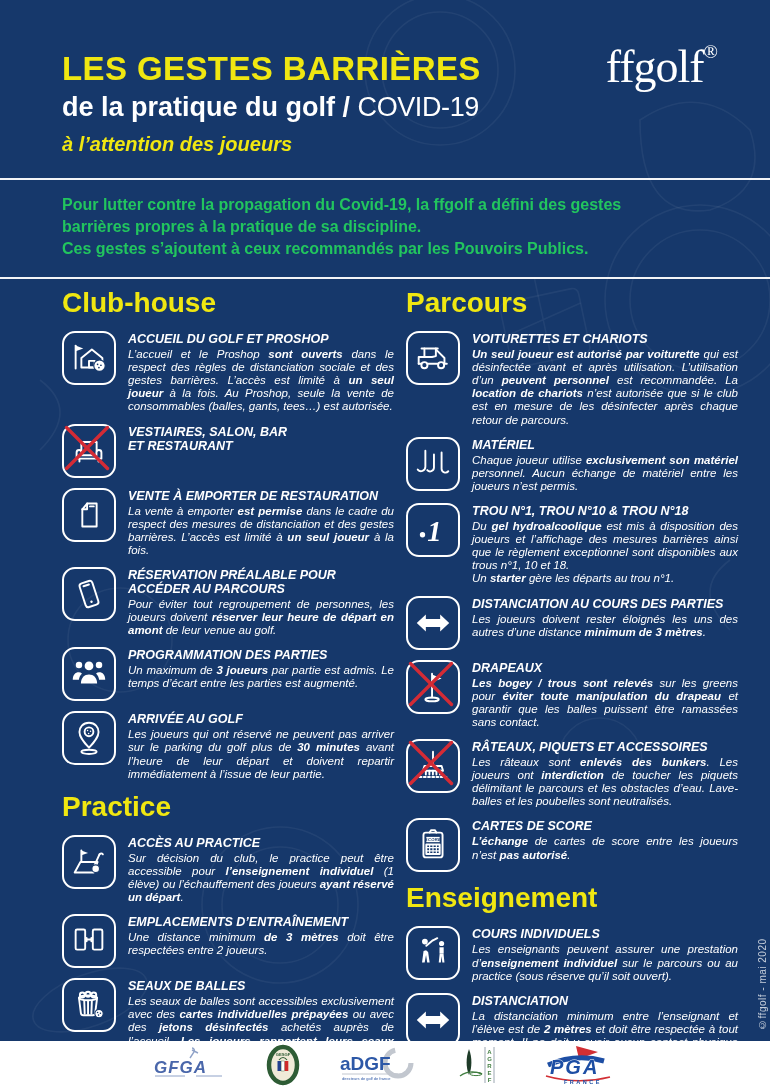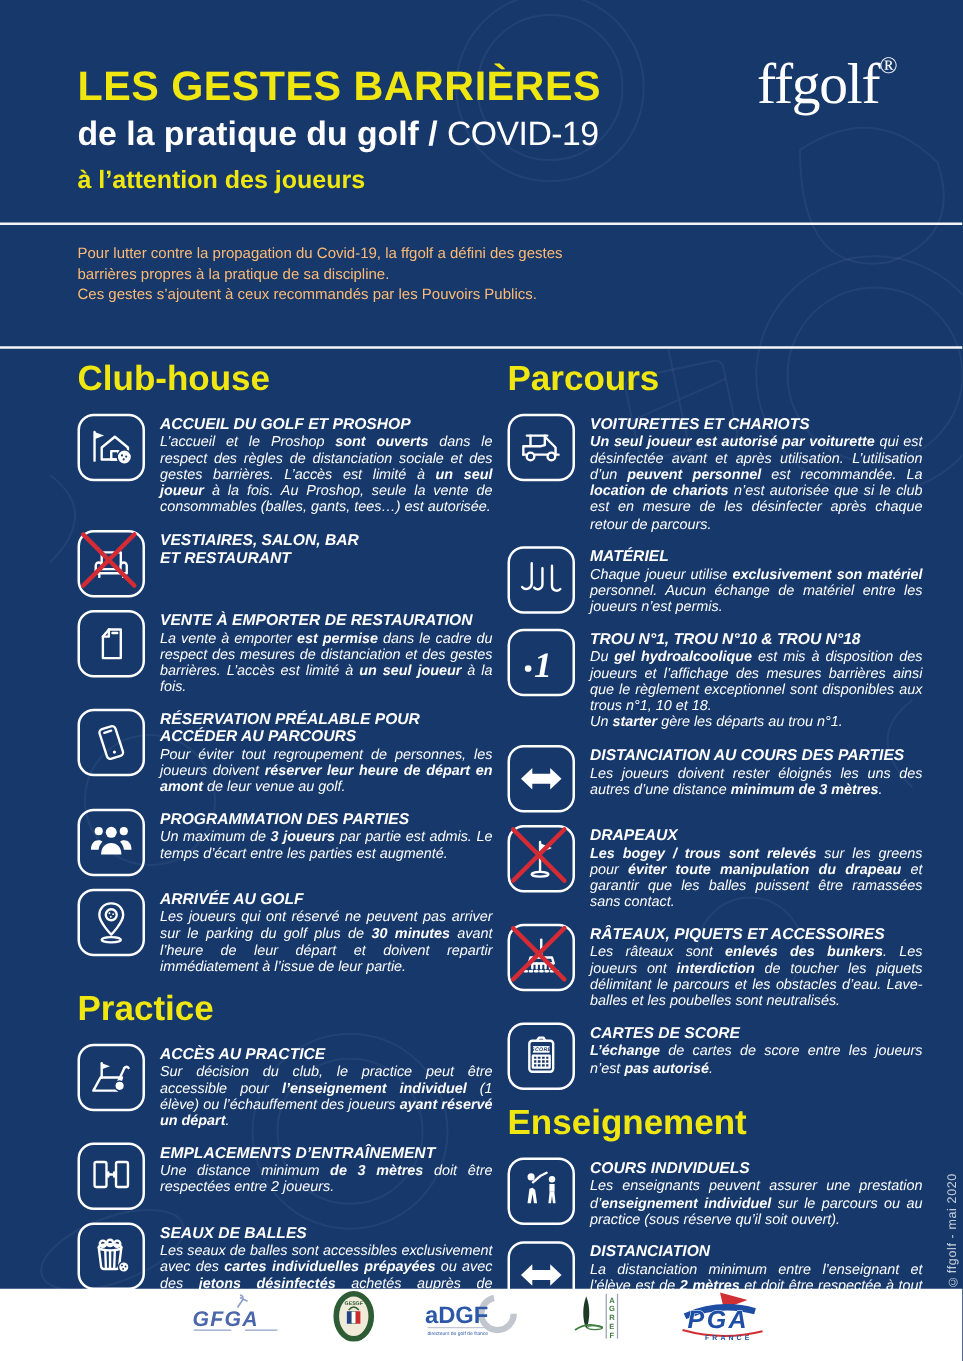--- a/index.html
+++ b/index.html
@@ -10,30 +10,30 @@
        font-family:"Liberation Sans",sans-serif;position:relative;}
   .page{position:absolute;inset:0;overflow:hidden;}
   svg.bg{position:absolute;inset:0;pointer-events:none;}
 
   
   header{position:absolute;left:62px;top:50px;}
   .title1{font-size:33px;font-weight:bold;color:var(--yellow);letter-spacing:.4px;}
   .title2{font-size:27px;color:#fff;margin-top:4px;}
   .title2 .b{font-weight:bold;}
   .title2 .l{font-weight:400;letter-spacing:-.4px;}
-  .audience{font-size:20px;font-weight:bold;color:var(--yellow);margin-top:10px;}
+  .audience{font-size:20px;font-weight:bold;color:var(--yellow);margin-top:10px;font-style:italic;}
   .ffgolf{position:absolute;right:52px;top:40px;font-family:"Liberation Serif",serif;
           font-size:46px;color:#fff;letter-spacing:-1px;}
   .ffgolf .tm{font-size:19px;vertical-align:24px;letter-spacing:0;}
 
   .rule{position:absolute;left:0;right:0;height:1.5px;background:rgba(255,255,255,.95);}
   .rule-top{top:178px;} .rule-bottom{top:277px;}
 
-  .intro{position:absolute;left:62px;top:194px;width:680px;color:#fdba74;
-         font-size:12px;line-height:1.38;}
+  .intro{position:absolute;left:62px;top:194px;width:680px;color:#22c55e;
+         font-size:16px;line-height:1.38;font-weight:bold;}
   .intro div{margin:0;}
 
   
   main{position:absolute;left:62px;top:283px;display:flex;gap:12px;}
   .col{width:332px;}
   .section-title{color:var(--yellow);font-size:28px;font-weight:bold;margin:4px 0 12px;}
   section + section .section-title{}
   .item{display:flex;gap:12px;margin-bottom:10px;font-style:italic;}
   .icon-box{position:relative;flex:none;width:50px;height:50px;border:2.5px solid #fff;
             border-radius:13px;display:flex;align-items:center;justify-content:center;}
@@ -42,22 +42,22 @@
   .item-text{flex:1;min-width:0;color:#fff;}
   .item-title{font-size:12.5px;font-weight:bold;line-height:1.12;margin:1px 0 2px;
               white-space:pre-line;}
   .item-body{font-size:11.5px;line-height:1.14;margin:0;text-align:justify;white-space:pre-line;}
   .item-body b{font-weight:bold;}
 
   
   .credit{position:absolute;right:2px;top:855px;height:175px;writing-mode:vertical-rl;
           transform:rotate(180deg);font-size:10px;color:rgba(255,255,255,.75);
           letter-spacing:.5px;}
-  footer{position:absolute;left:0;right:0;bottom:0;height:58px;background:#fff;
-         display:flex;align-items:flex-start;justify-content:center;gap:34px;}
+  footer{position:absolute;left:0;right:0;bottom:0;height:48px;background:#fff;
+         display:flex;align-items:center;justify-content:center;gap:34px;}
   footer .logo{display:flex;align-items:center;}
 </style>
 </head>
 <body>
 
 <div class="page">
 
   <svg class="bg" width="770" height="1089" viewBox="0 0 770 1089">
     <g fill="none" stroke="rgba(255,255,255,0.055)" stroke-width="1.6">
       <circle cx="440" cy="70" r="75"></circle>

